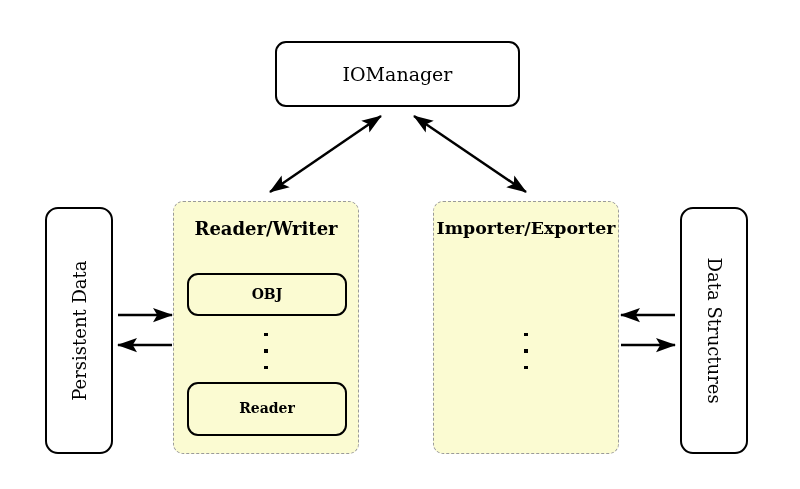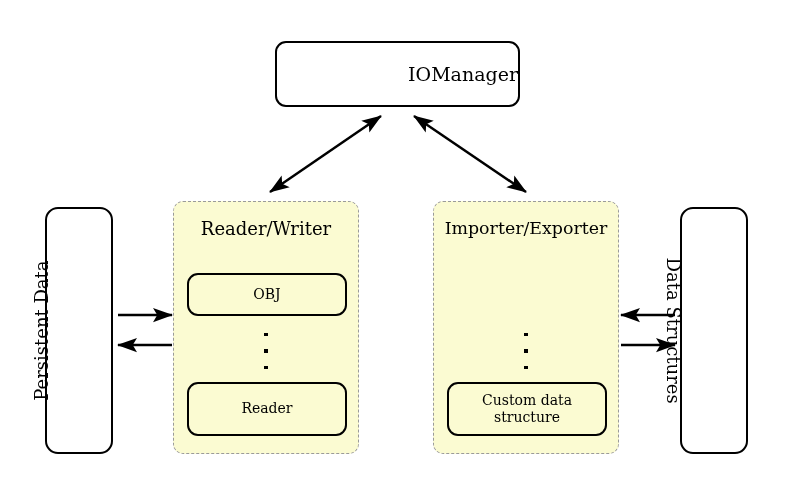--- a/index.html
+++ b/index.html
@@ -22,21 +22,21 @@
 
   
   .node {
     position: absolute;
     box-sizing: border-box;
     border: 2.6px solid #000000;
     border-radius: 11px;
     background: #ffffff;
     display: flex;
     align-items: center;
-    justify-content: flex-end;
+    justify-content: center;
     text-align: center;
     line-height: 1.18;
   }
 
   
   #io-manager {
     left: 275px;
     top: 41px;
     width: 245px;
     height: 66px;
@@ -65,20 +65,21 @@
 
   
   .group {
     position: absolute;
     box-sizing: border-box;
     top: 201px;
     height: 253px;
     background: #fbfbd2;
     border: 1.6px dashed #9a9a9a;
     border-radius: 10px;
+    font-weight: bold;
   }
   #group-readerwriter { left: 173px; width: 186px; }
   #group-importerexporter { left: 433px; width: 186px; }
 
   .group-title {
     position: absolute;
     top: 16px;
     left: 0;
     width: 100%;
     text-align: center;
@@ -175,26 +176,20 @@
   <div class="group" id="group-importerexporter">
     <div class="group-title">Importer/Exporter</div>
 
 
     <div class="vdots">
       <i></i>
         <i></i>
         <i></i>
     </div>
 
-    <div class="inner-node inner-bottom">
-      <span>
-        <span>Custom data</span><br>
-        <span>structure</span>
-      </span>
-    </div>
   </div>
 
   <svg id="arrows" viewBox="0 0 800 489">
     <defs>
       <marker id="head" markerWidth="9" markerHeight="9" refX="7.6" refY="3.1" orient="auto" markerUnits="strokeWidth">
         <path d="M0,0.25 L8,3.1 L0,5.95 L1.7,3.1 Z" fill="#000000"></path>
       </marker>
       <marker id="tail" markerWidth="9" markerHeight="9" refX="0.4" refY="3.1" orient="auto" markerUnits="strokeWidth">
         <path d="M8,0.25 L0,3.1 L8,5.95 L6.3,3.1 Z" fill="#000000"></path>
       </marker>

